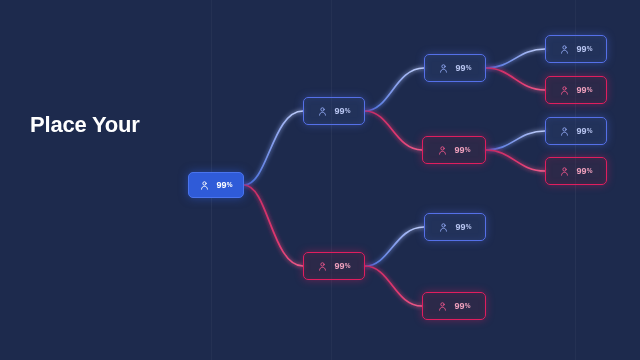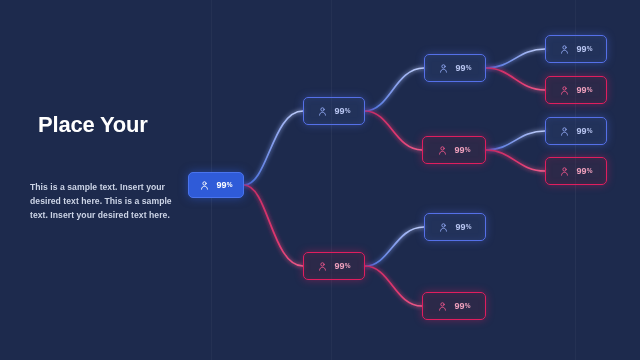--- a/index.html
+++ b/index.html
@@ -20,21 +20,21 @@
        rgba(255,255,255,0.030) 100%);
   }
 
   
   #links{position:absolute;left:0;top:0;width:640px;height:360px;}
 
   
   .headline{
     position:absolute;left:30px;top:111px;width:180px;
     font-size:22px;font-weight:bold;line-height:1.27;
-    color:#ffffff;letter-spacing:-0.2px;margin-left:8px;
+    color:#ffffff;letter-spacing:-0.2px;
   }
   .body-copy{
     position:absolute;left:30px;top:181px;width:148px;
     font-size:8.6px;font-weight:bold;line-height:1.62;
     color:#ccd4e6;letter-spacing:0.05px;
   }
 
   
   .node{
     position:absolute;box-sizing:border-box;
@@ -128,21 +128,20 @@
 
       <path stroke="url(#gb)" filter="url(#glowb)" d="M486,150 C512,150 518,131 545,131"></path>
       <path stroke="url(#gr)" filter="url(#glowr)" d="M486,150 C512,150 518,171 545,171"></path>
     </g>
   </svg>
 
   <div class="headline">
     <div>Place Your</div>
   </div>
 
-  <div class="body-copy">This is a sample text. Insert your desired text here. This is a sample text. Insert your desired text here.</div>
 
   <div class="node n-root" style="left:188px;top:172px;width:56px;height:26px">
     <svg class="ico" viewBox="0 0 24 24" fill="none" stroke-width="2" stroke-linecap="round">
       <circle cx="12" cy="7.5" r="3.6"></circle>
         <path d="M5.5 20c0-3.7 2.9-6.2 6.5-6.2s6.5 2.5 6.5 6.2"></path>
     </svg>
     <span class="pct">99<span class="sym">%</span></span>
   </div>
 
   <div class="node n-blue" style="left:303px;top:97px;width:62px;height:28px">

